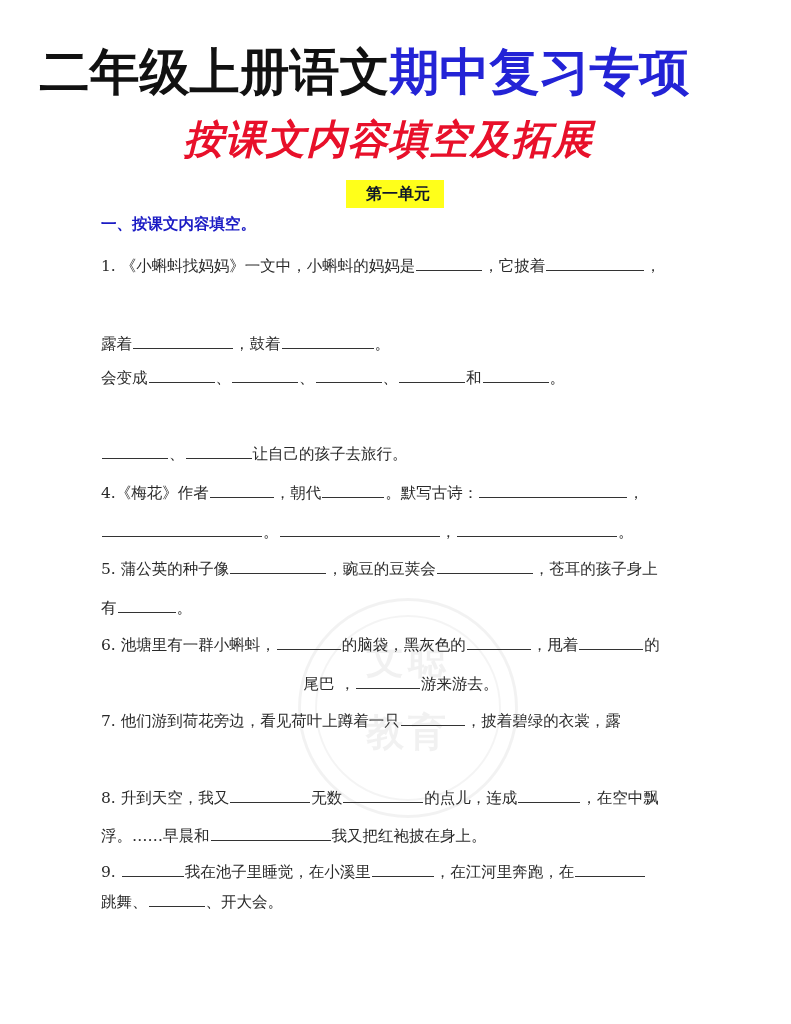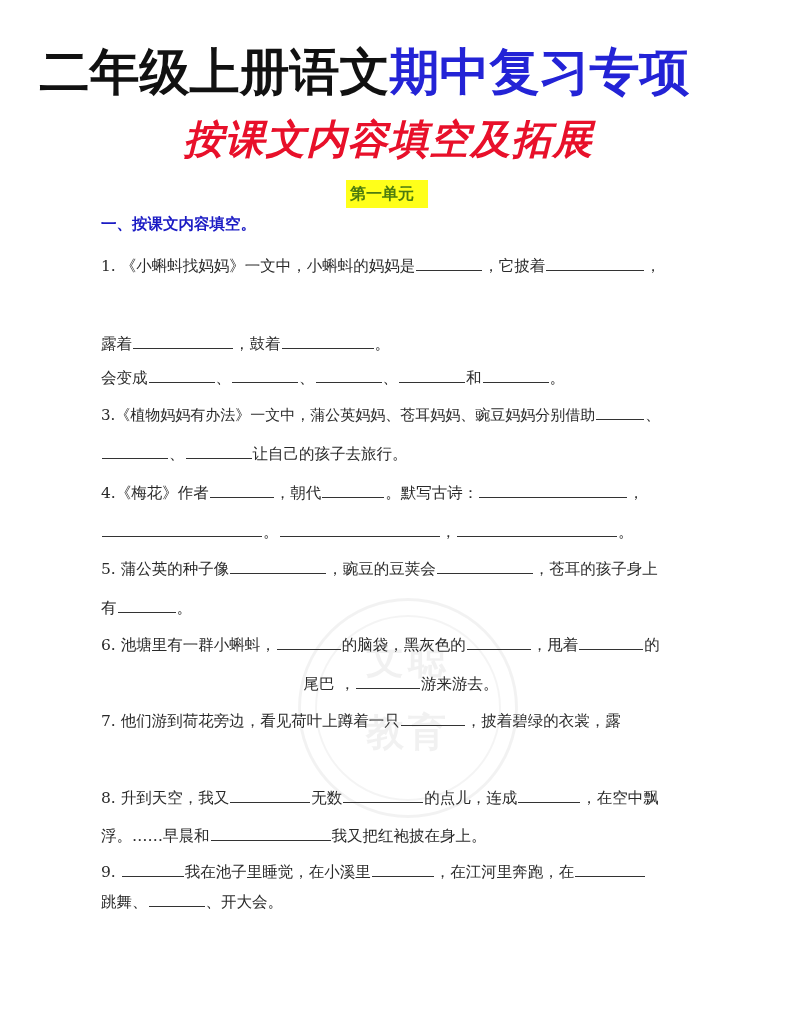--- a/index.html
+++ b/index.html
@@ -83,27 +83,27 @@
       color: #e8102a;
       white-space: nowrap;
       letter-spacing: 1px;
     }
 
     .unit-label {
       position: absolute;
       left: 346px;
       top: 180px;
       height: 28px;
-      padding: 0 14px 0 4px;
+      padding: 0 14px 0 20px;
       background: #ffff1a;
       font-family: "DejaVu Sans", sans-serif;
       font-weight: bold;
       font-size: 16px;
       line-height: 28px;
-      color: #4d7c0f;
+      color: #0f172a;
     }
 
     .section-heading {
       position: absolute;
       left: 101px;
       top: 212px;
       font-family: "DejaVu Sans", sans-serif;
       font-weight: bold;
       font-size: 15.5px;
       line-height: 24px;
@@ -152,23 +152,20 @@
     <span>1. 《小蝌蚪找妈妈》一文中，小蝌蚪的妈妈是</span><span class="blank" style="width:66px"></span><span>，它披着</span><span class="blank" style="width:98px"></span><span>，</span>
   </div>
   <div class="line" style="top:290px;margin-top:40px;">
     <span>露着</span><span class="blank" style="width:100px"></span><span>，鼓着</span><span class="blank" style="width:92px"></span><span>。</span>
   </div>
 
   <div class="line" style="top:364px;">
     <span>会变成</span><span class="blank" style="width:66px"></span><span>、</span><span class="blank" style="width:66px"></span><span>、</span><span class="blank" style="width:66px"></span><span>、</span><span class="blank" style="width:66px"></span><span>和</span><span class="blank" style="width:66px"></span><span>。</span>
   </div>
 
-  <div class="line" style="top:401px; font-size:15px;">
-    <span>3.《植物妈妈有办法》一文中，蒲公英妈妈、苍耳妈妈、豌豆妈妈分别借助</span><span class="blank" style="width:48px"></span><span>、</span>
-  </div>
   <div class="line" style="top:440px;">
     <span class="blank" style="width:66px"></span><span>、</span><span class="blank" style="width:66px"></span><span>让自己的孩子去旅行。</span>
   </div>
 
   <div class="line" style="top:479px;">
     <span>4.《梅花》作者</span><span class="blank" style="width:64px"></span><span>，朝代</span><span class="blank" style="width:62px"></span><span>。默写古诗：</span><span class="blank" style="width:148px"></span><span>，</span>
   </div>
   <div class="line" style="top:518px;">
     <span class="blank" style="width:160px"></span><span>。</span><span class="blank" style="width:160px"></span><span>，</span><span class="blank" style="width:160px"></span><span>。</span>
   </div>

